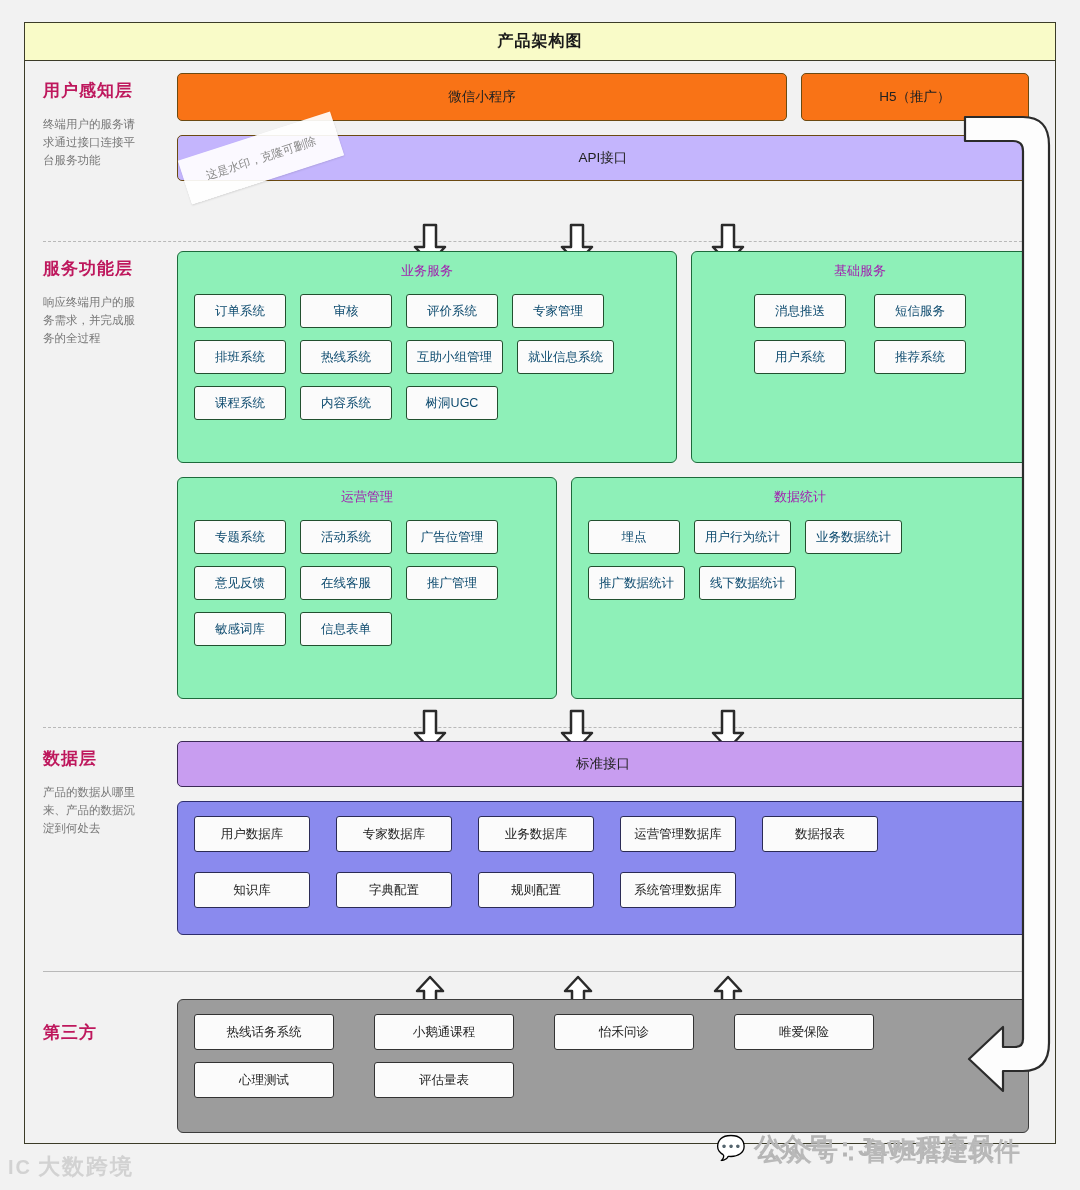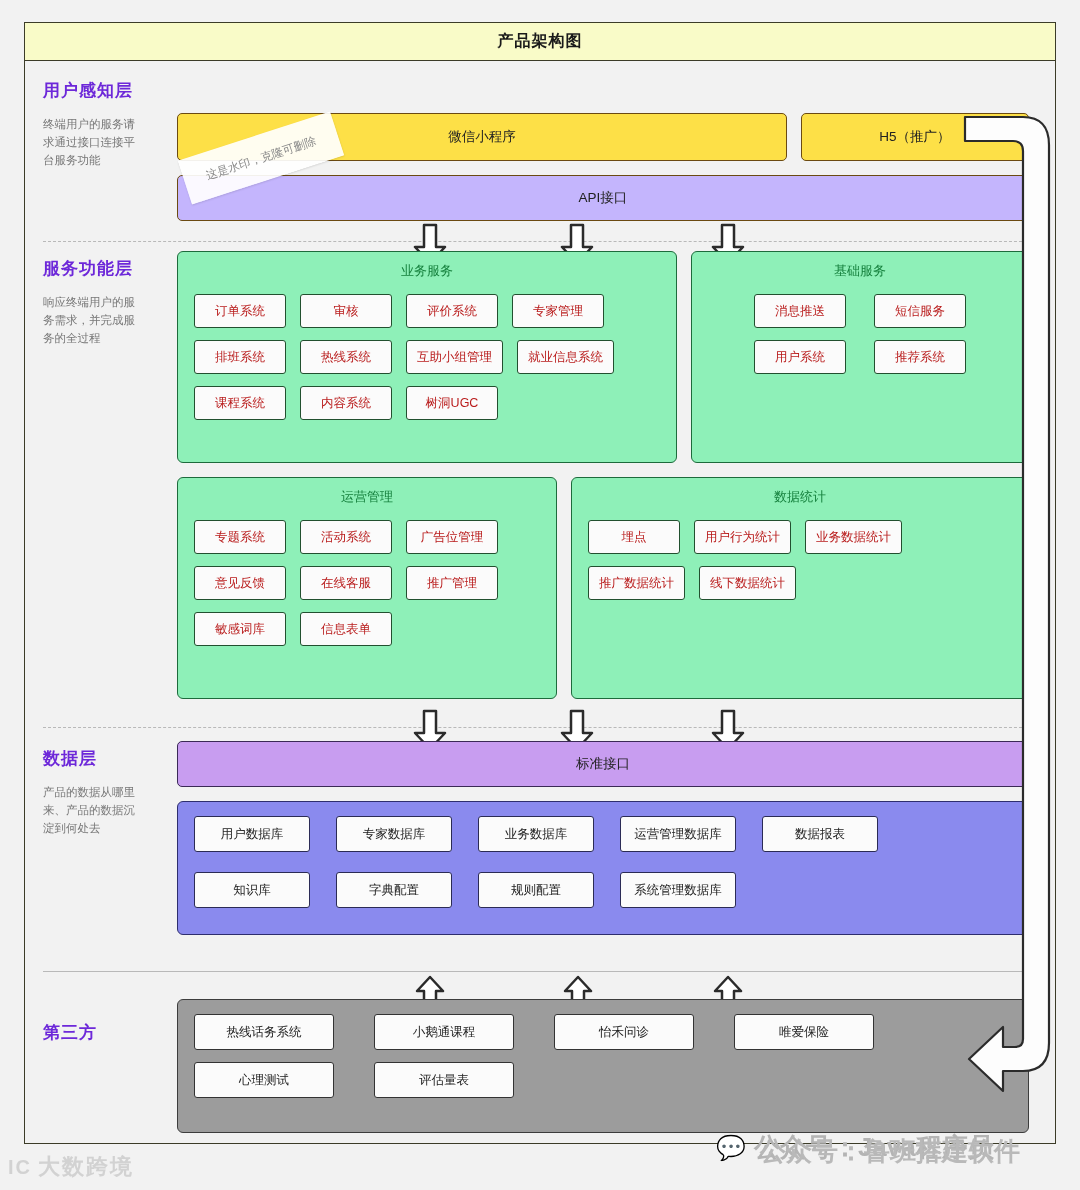--- a/index.html
+++ b/index.html
@@ -27,50 +27,50 @@
     font-weight:bold; font-size:16px; color:#1a1a1a;
     letter-spacing:1px;
   }
 
   
   .layer-row { position:absolute; left:0; width:100%; display:flex; }
   .side {
     width:152px; flex:0 0 152px; padding-left:18px; padding-top:6px;
   }
   .side-title {
-    font-size:17px; font-weight:bold; color:#6d28d9; letter-spacing:1px;
+    font-size:17px; font-weight:bold; color:#be185d; letter-spacing:1px;
     white-space:nowrap;
   }
   .side-desc {
     margin-top:14px; font-size:11.5px; line-height:1.55;
     color:#777; width:100px;
   }
   .content { flex:1; padding-right:26px; }
 
   
   .bar {
     border-radius:5px; display:flex; align-items:center; justify-content:center;
     font-size:13.5px; color:#222;
   }
-  .orange-strong { background:#fde047; border:1.5px solid #6b4a12;margin-top:40px; }
+  .orange-strong { background:#f97316; border:1.5px solid #6b4a12; }
   .orange-light  { background:#c4b5fd; border:1.5px solid #6b4a12; }
   .purple-strong { background:#c89df0; border:1.5px solid #3b2a56; }
 
   
   .group {
     background:#8ef0b8; border:1.5px solid #1d6b3c; border-radius:6px;
     padding:10px 16px 14px;
   }
-  .group-title { text-align:center; font-size:13px; color:#15803d; margin-bottom:14px; }
+  .group-title { text-align:center; font-size:13px; color:#a21caf; margin-bottom:14px; }
   .chips { display:flex; flex-wrap:wrap; gap:12px 14px; }
   .chip {
     background:#fbfbfb; border:1.5px solid #22502f; border-radius:3px;
     height:34px; padding:0 10px; min-width:92px;
     display:flex; align-items:center; justify-content:center;
-    font-size:12.5px; color:#b91c1c; white-space:nowrap;
+    font-size:12.5px; color:#0c4a6e; white-space:nowrap;
   }
 
   .db-panel {
     background:#8a8aee; border:1.5px solid #2e2e6e; border-radius:6px;
     padding:14px 16px;
   }
   .chip-db {
     background:#fbfbfb; border:1.5px solid #2b2b55; border-radius:3px;
     height:36px; padding:0 12px; min-width:116px;
     display:flex; align-items:center; justify-content:center;

